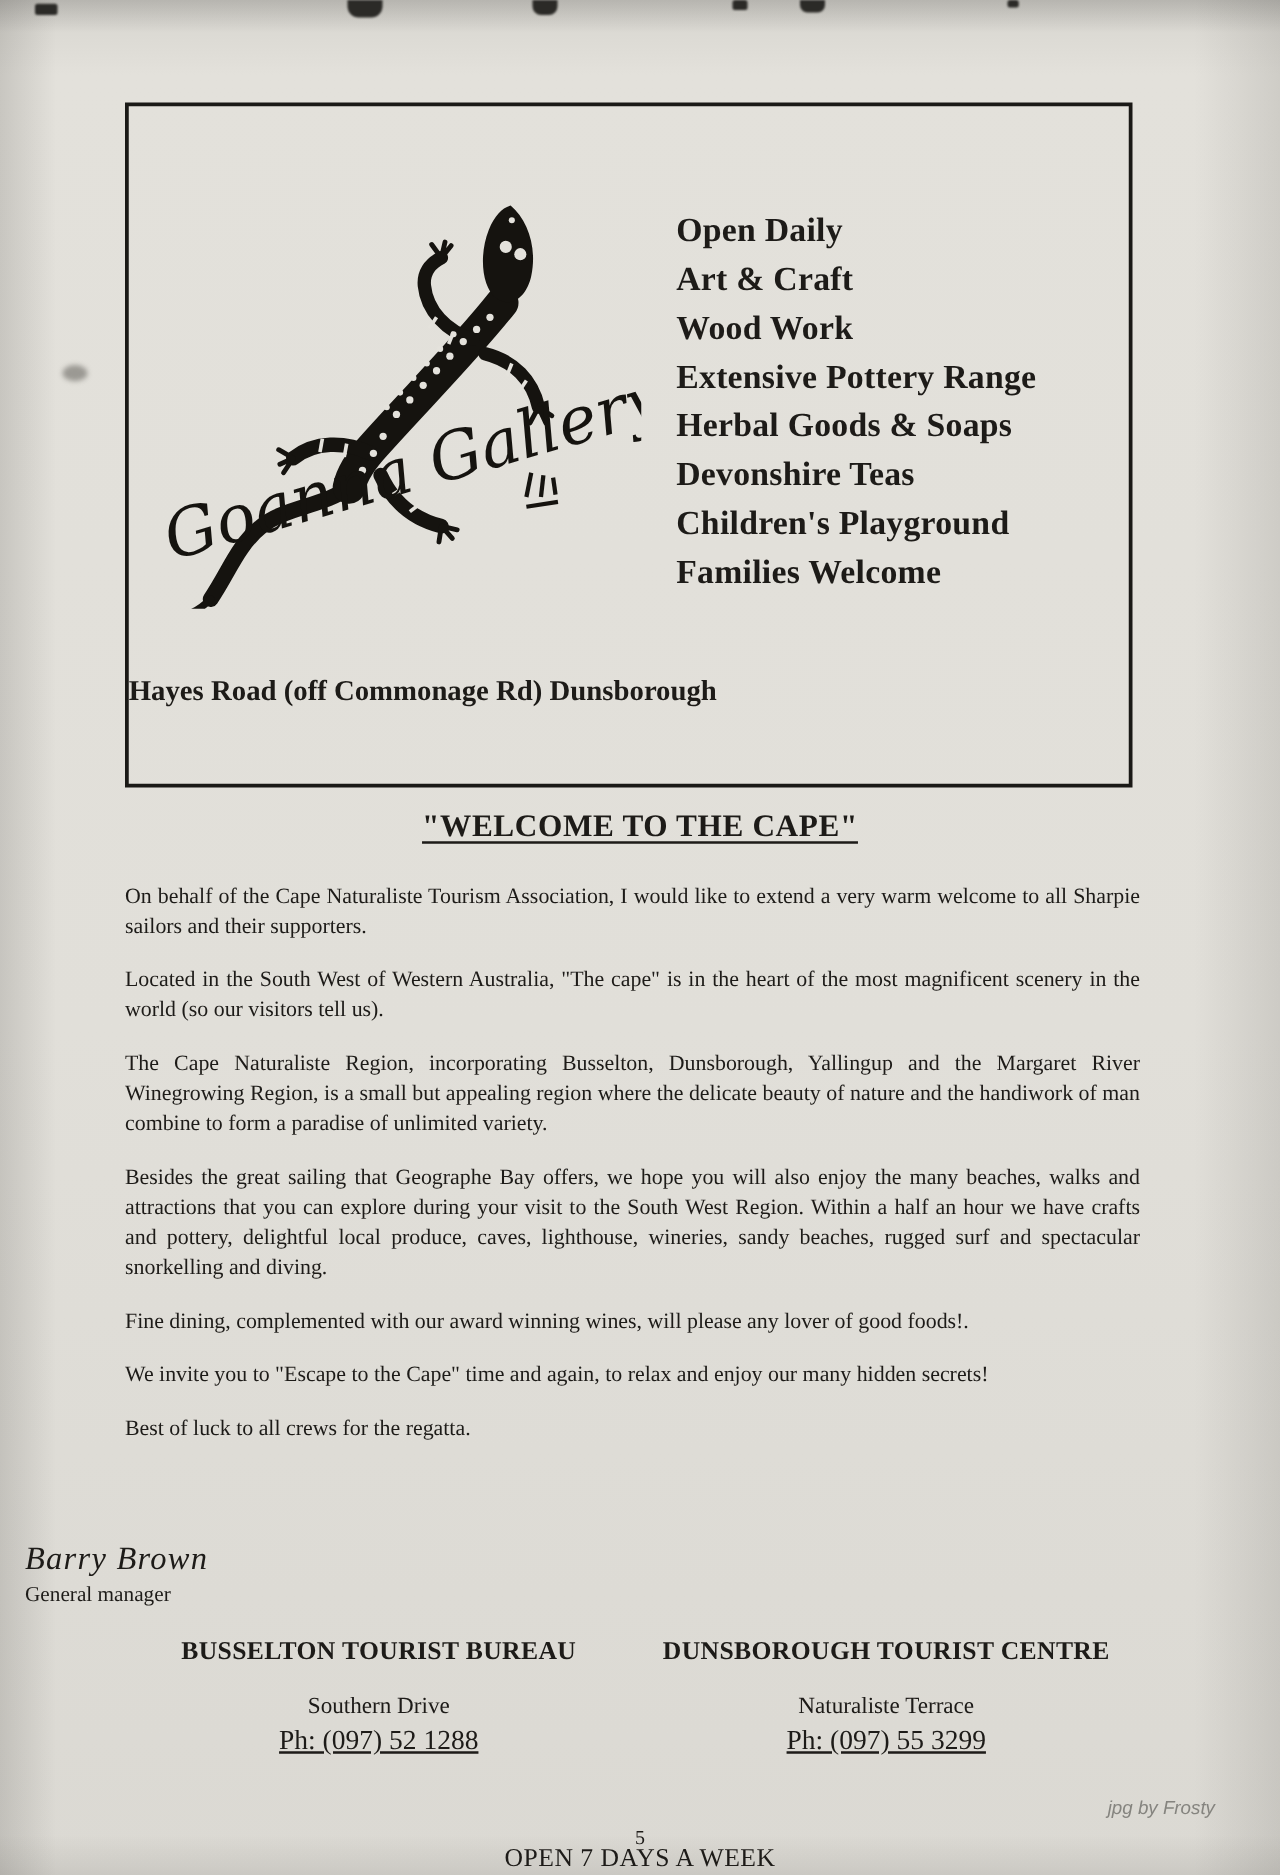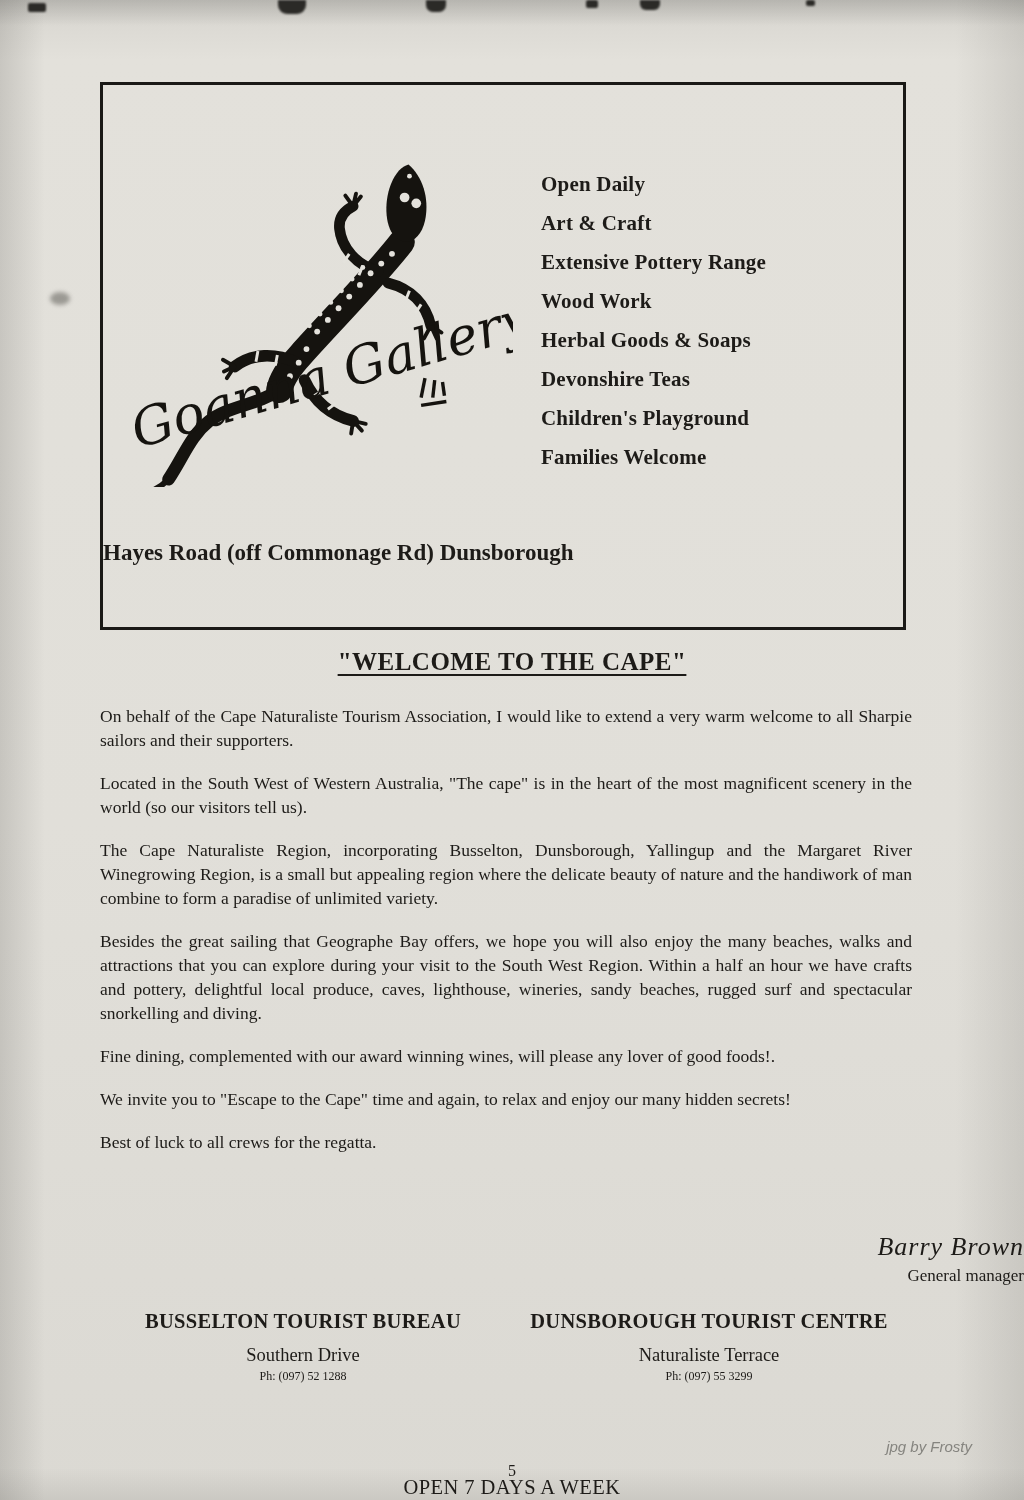--- a/index.html
+++ b/index.html
@@ -21,49 +21,49 @@
 
   
   .ad-box{
     position:absolute; left:100px; top:82px; width:806px; height:548px;
     border:3px solid #1a1916;
   }
   .logo-wrap{ position:absolute; left:30px; top:62px; width:380px; height:340px; }
   .goanna-svg{ width:100%; height:100%; display:block; }
   .features{
     position:absolute; left:438px; top:80px; width:360px;
-    font-weight:bold; font-size:21px; line-height:39px; letter-spacing:.2px;
+    font-weight:bold; font-size:27px; line-height:39px; letter-spacing:.2px;
   }
   .ad-address{
     position:absolute; left:0; right:0; top:452px; text-align:left;
     font-weight:bold; font-size:23px; line-height:31px;
   }
 
   
   .heading{
     position:absolute; left:0; right:0; top:648px; text-align:center;
     font-weight:bold; font-size:25px; letter-spacing:.5px;
   }
   .heading span{ text-decoration:underline; text-underline-offset:4px; }
   .body-copy{
     position:absolute; left:100px; width:812px; top:704px;
     font-size:17.5px; line-height:24px; text-align:justify;
   }
   .body-copy p{ margin-bottom:19px; }
 
-  .signature{ position:absolute; left:0; right:0; top:1232px; text-align:right;padding-left:20px; }
+  .signature{ position:absolute; left:0; right:0; top:1232px; text-align:left;padding-left:20px; }
   .sig-name{ font-style:italic; font-size:26px; letter-spacing:1px; }
   .sig-title{ font-size:17px; margin-top:4px; }
 
   
   .contacts{ position:absolute; left:100px; width:812px; top:1310px; display:flex; }
   .contact{ flex:1; text-align:center; }
   .contact-name{ font-weight:bold; font-size:20.5px; letter-spacing:.3px; }
-  .contact-street{ font-size:18.5px; margin-top:12px; }
-  .contact-phone{ font-size:12px; margin-top:3px; }
+  .contact-street{ font-size:18.5px; margin-top:22px; }
+  .contact-phone{ font-size:22px; margin-top:3px;text-decoration:underline; }
 
   .open7{ position:absolute; left:0; right:0; top:1476px; text-align:center;
           font-weight:normal; font-size:20.5px; letter-spacing:.4px; }
   .watermark{ position:absolute; right:52px; top:1438px; font-family:"Liberation Sans",sans-serif;
               font-style:italic; font-size:15px; color:#85847f;margin-left:22px; }
   .page-number{ position:absolute; left:0; right:0; top:1462px; text-align:center; font-size:16px; }
 </style>
 </head>
 <body>
 
@@ -144,22 +144,22 @@
           <path d="M296,266 L322,262"></path>
         </g>
 
         <text x="4" y="310" transform="rotate(-16 4 310)" font-family="'DejaVu Serif', serif" font-style="italic" font-size="54" fill="#15130f">Goanna Gallery</text>
       </svg>
     </div>
 
     <div class="features">
       <div>Open Daily</div>
       <div>Art &amp; Craft</div>
+      <div>Wood Work</div>
       <div>Extensive Pottery Range</div>
-      <div>Wood Work</div>
       <div>Herbal Goods &amp; Soaps</div>
       <div>Devonshire Teas</div>
       <div>Children's Playground</div>
       <div>Families Welcome</div>
     </div>
 
     <div class="ad-address">
       <div>Hayes Road (off Commonage Rd) Dunsborough</div>
     </div>
   </div>

